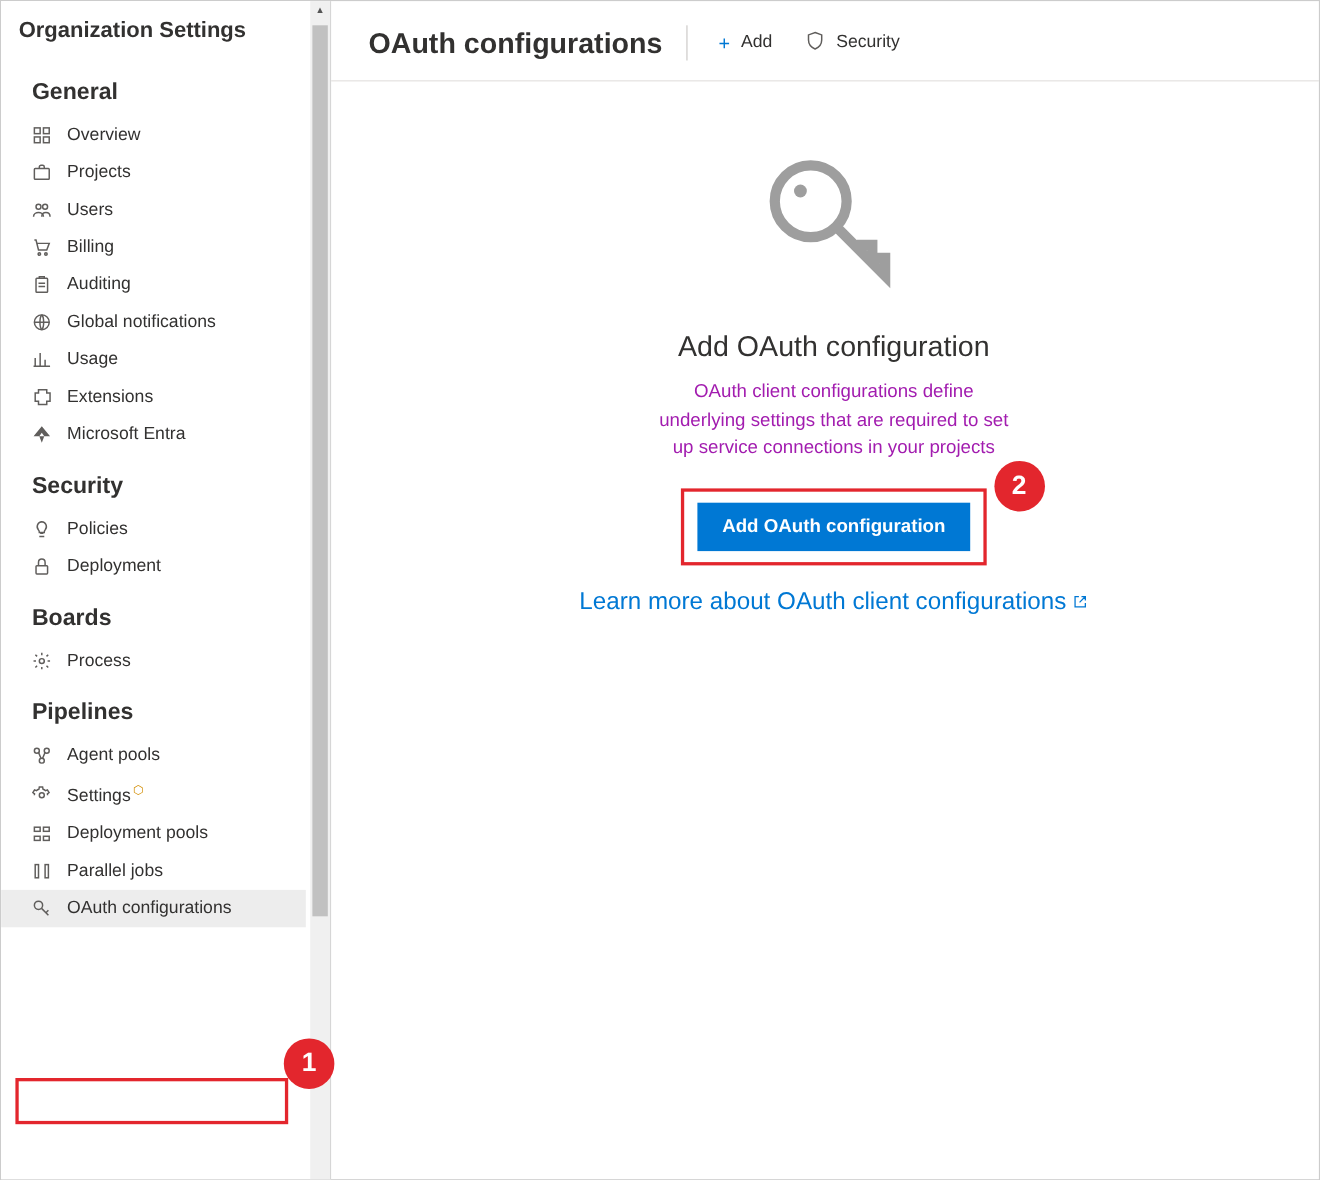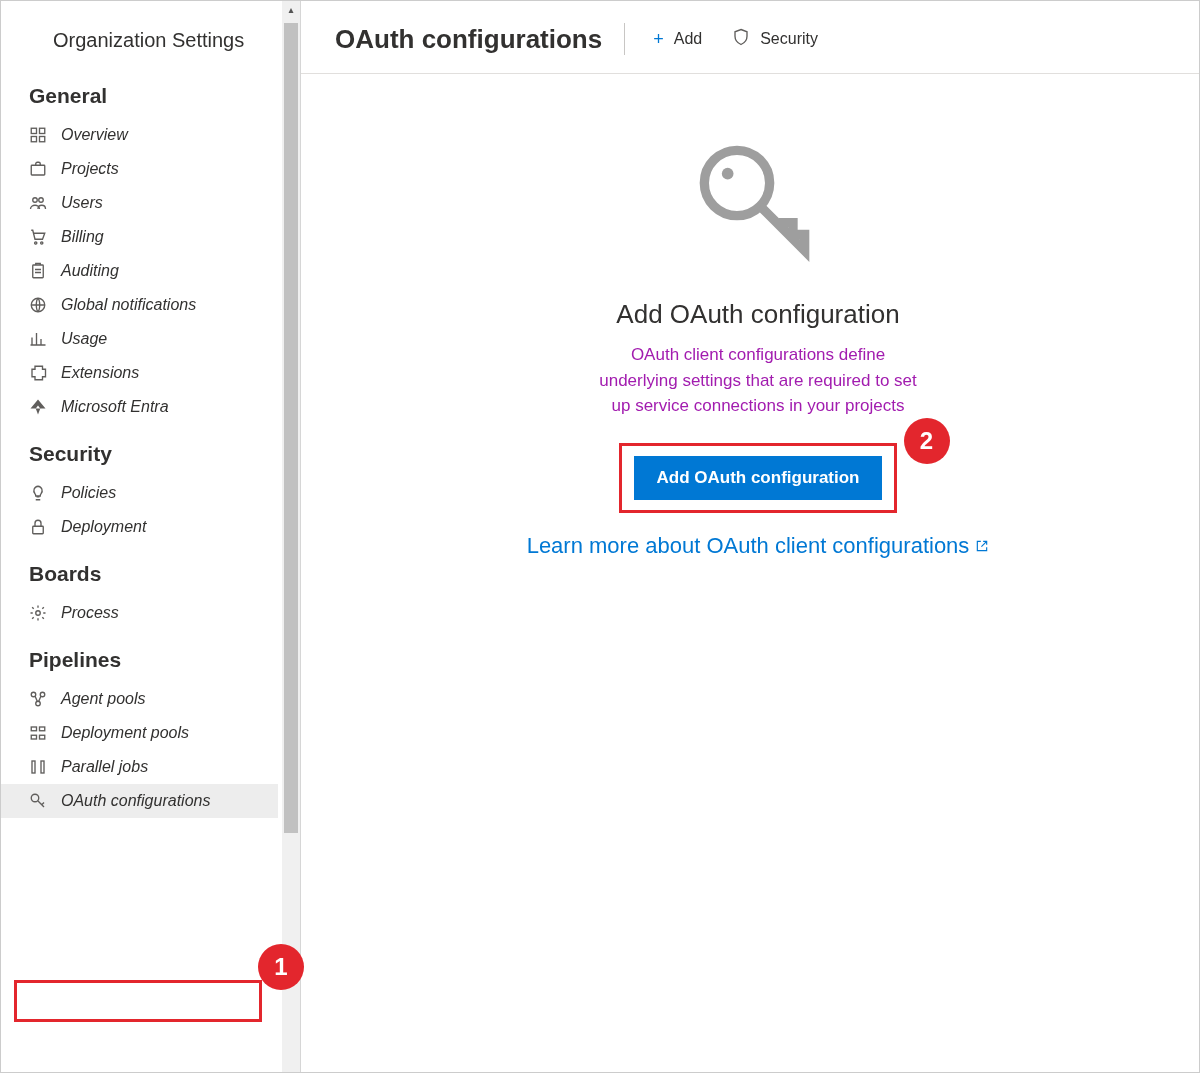--- a/index.html
+++ b/index.html
@@ -51,23 +51,22 @@
   .scroll-thumb {
     position: absolute;
     top: 22px;
     left: 2px;
     width: 14px;
     height: 810px;
     background: #c1c1c1;
   }
   .sidebar-title {
     font-size: 20px;
-    font-weight: 400;
-    padding: 28px 14px 14px 16px;
-    margin-left: 36px;
+    font-weight: 700;
+    padding: 16px 14px 14px 16px;
   }
   .sidebar-section-header {
     font-size: 21px;
     font-weight: 600;
     padding: 18px 14px 10px 28px;
     color: #323130;
   }
   .sidebar-item {
     display: flex;
     align-items: center;
@@ -83,21 +82,21 @@
   .sidebar-icon {
     width: 18px;
     height: 18px;
     display: inline-flex;
     align-items: center;
     justify-content: center;
     color: #605e5c;
     flex-shrink: 0;
   }
   .sidebar-icon svg { width: 18px; height: 18px; }
-  .sidebar-item-label { flex: 1; font-style: italic; }
+  .sidebar-item-label { flex: 1; }
   .warn-sup {
     color: #d18c00;
     font-size: 11px;
     margin-left: 2px;
     vertical-align: super;
   }
   
   .main {
     flex: 1;
     display: flex;
@@ -362,20 +361,31 @@
           <svg viewBox="0 0 24 24" fill="none" stroke="currentColor" stroke-width="1.8">
               <circle cx="6" cy="6" r="3"></circle>
               <circle cx="18" cy="6" r="3"></circle>
               <circle cx="12" cy="18" r="3"></circle>
               <path d="M8 8l3 7M16 8l-3 7"></path>
             </svg>
         </span>
         <span class="sidebar-item-label">Agent pools</span>
       </div>
 
+      <div class="sidebar-item">
+        <span class="sidebar-icon">
+          <svg viewBox="0 0 24 24" fill="none" stroke="currentColor" stroke-width="1.8">
+              <circle cx="12" cy="12" r="3"></circle>
+              <path d="M19 12a7 7 0 0 0-.2-1.7l2-1.5-2-3.4-2.3 1a7 7 0 0 0-3-1.7L13 2h-4l-.5 2.7a7 7 0 0 0-3 1.7l-2.3-1-2 3.4 2 1.5A7 7 0 0 0 3 12"></path>
+            </svg>
+        </span>
+        <span class="sidebar-item-label">
+          <span>Settings</span><span class="warn-sup">⬡</span>
+        </span>
+      </div>
 
       <div class="sidebar-item">
         <span class="sidebar-icon">
           <svg viewBox="0 0 24 24" fill="none" stroke="currentColor" stroke-width="1.8">
               <rect x="3" y="4" width="7" height="5"></rect>
               <rect x="14" y="4" width="7" height="5"></rect>
               <rect x="3" y="15" width="7" height="5"></rect>
               <rect x="14" y="15" width="7" height="5"></rect>
             </svg>
         </span>

